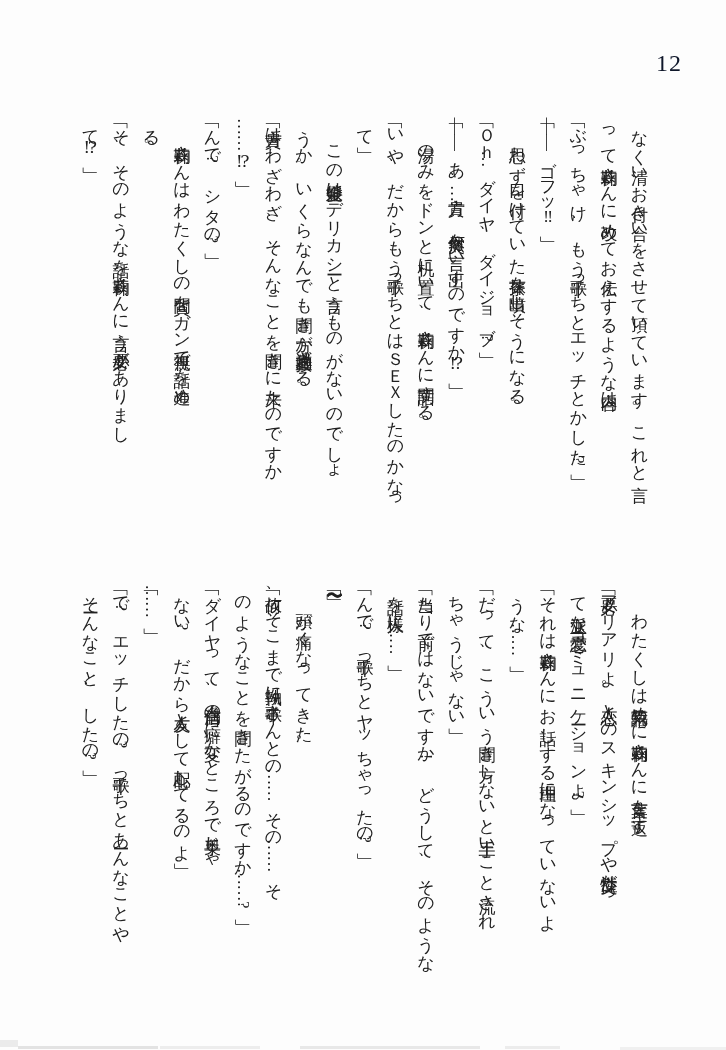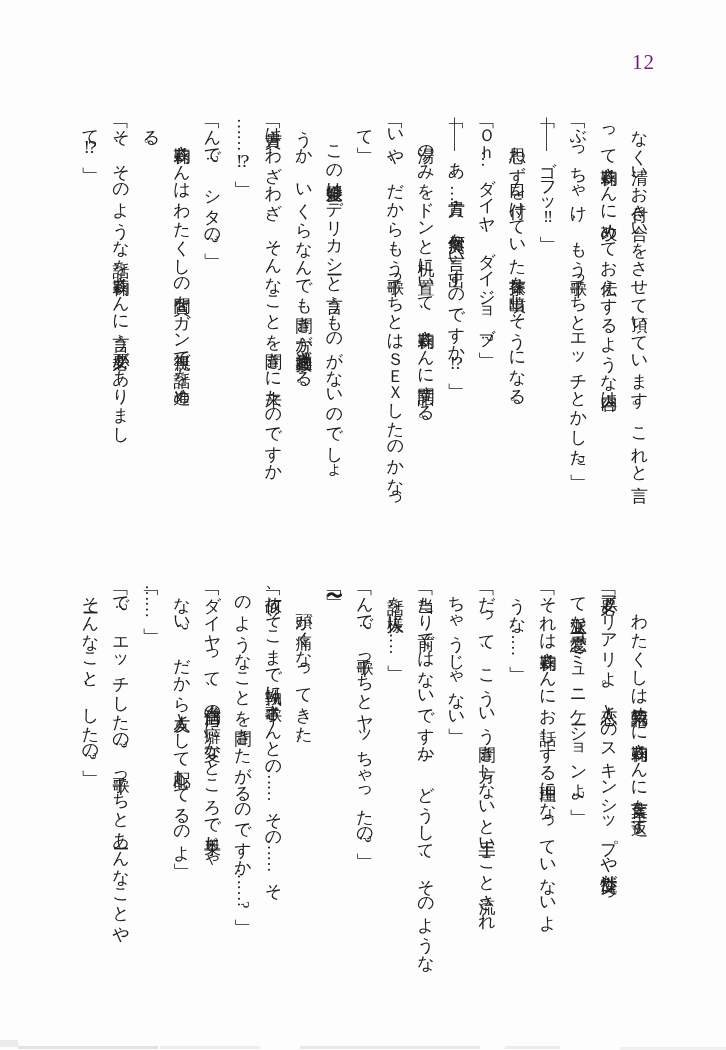--- a/index.html
+++ b/index.html
@@ -12,24 +12,24 @@
     width: 726px;
     height: 1050px;
     background: #fdfdfd;
     overflow: hidden;
     font-family: "Liberation Serif", "DejaVu Serif", serif;
     color: #222222;
   }
   .page-number {
     position: absolute;
     top: 50px;
-    right: 71px;
-    font-size: 21px;
+    right: 44px;
+    font-size: 24px;
     letter-spacing: 1px;
-    color: #701a75;
+    color: #0f172a;
   }
   .vblock {
     position: absolute;
     right: 72px;
     writing-mode: vertical-rl;
     text-orientation: mixed;
     font-size: 17px;
     line-height: 30.5px;
     letter-spacing: -0.5px;
     white-space: nowrap;

